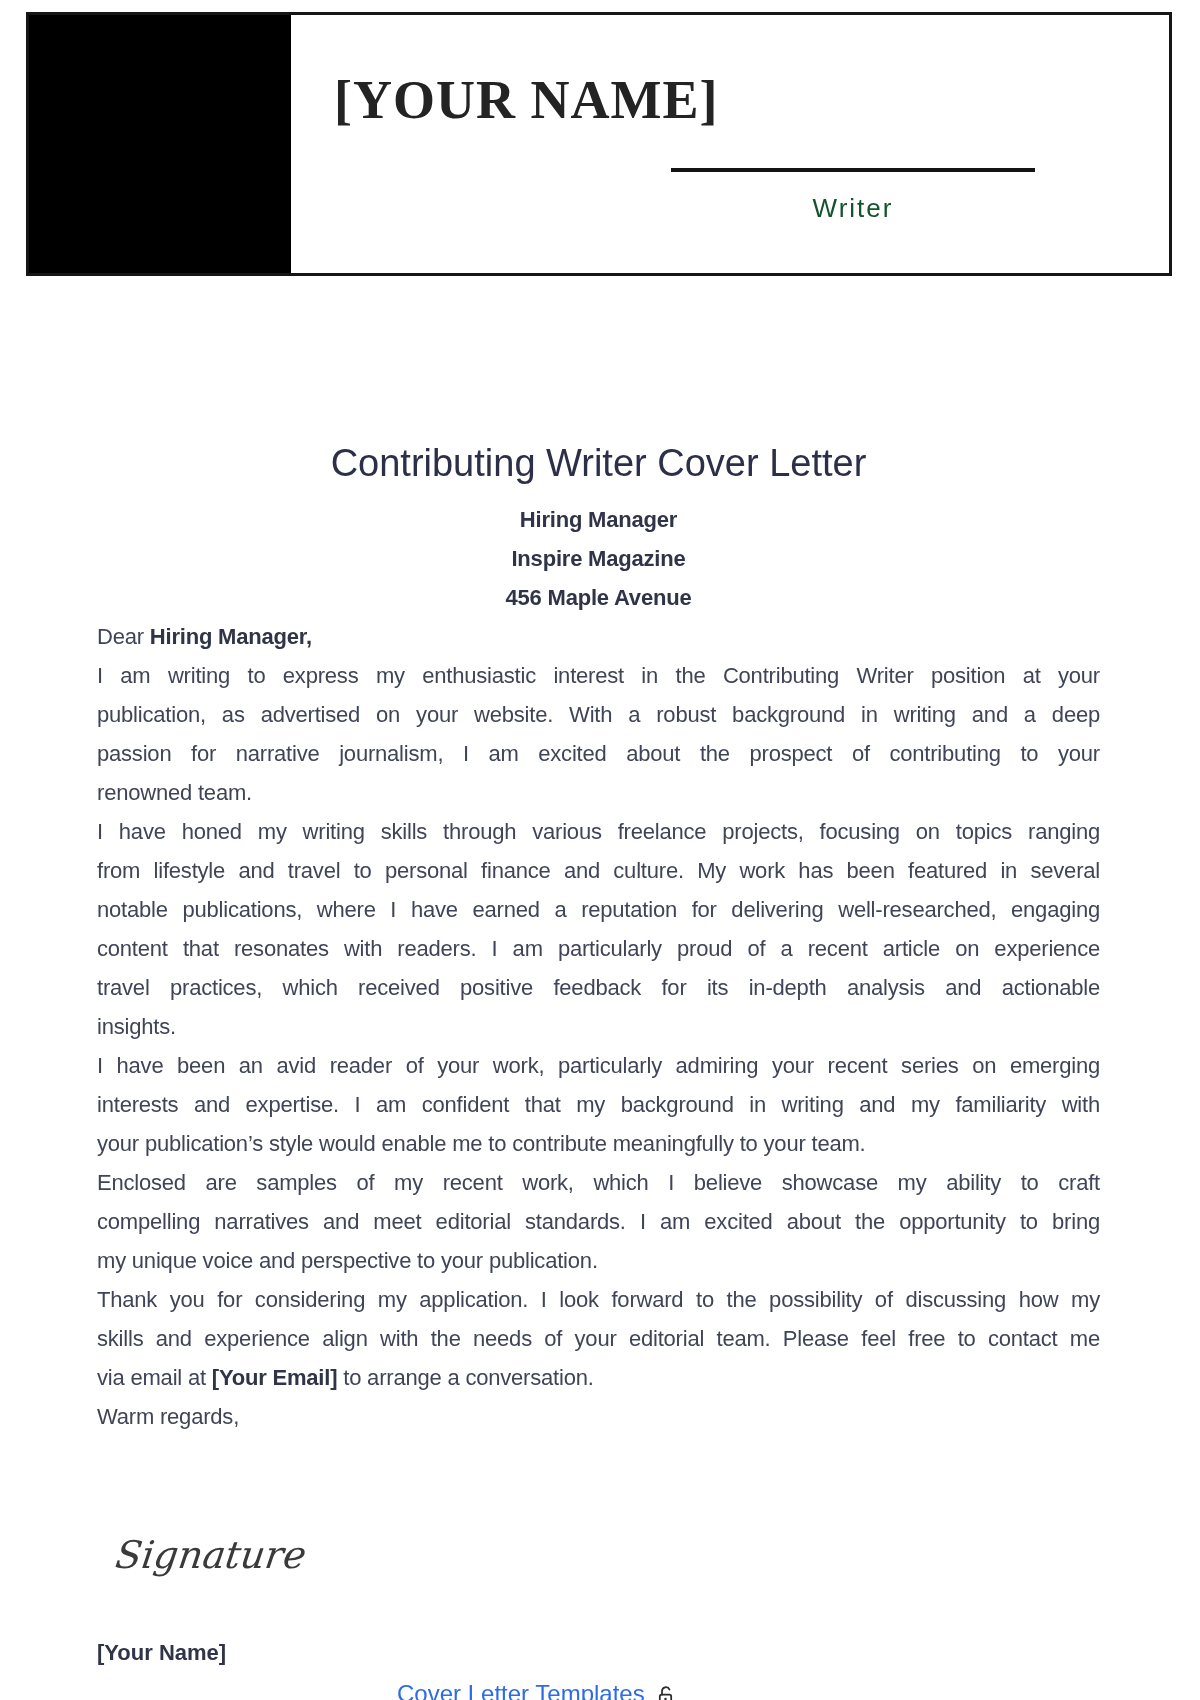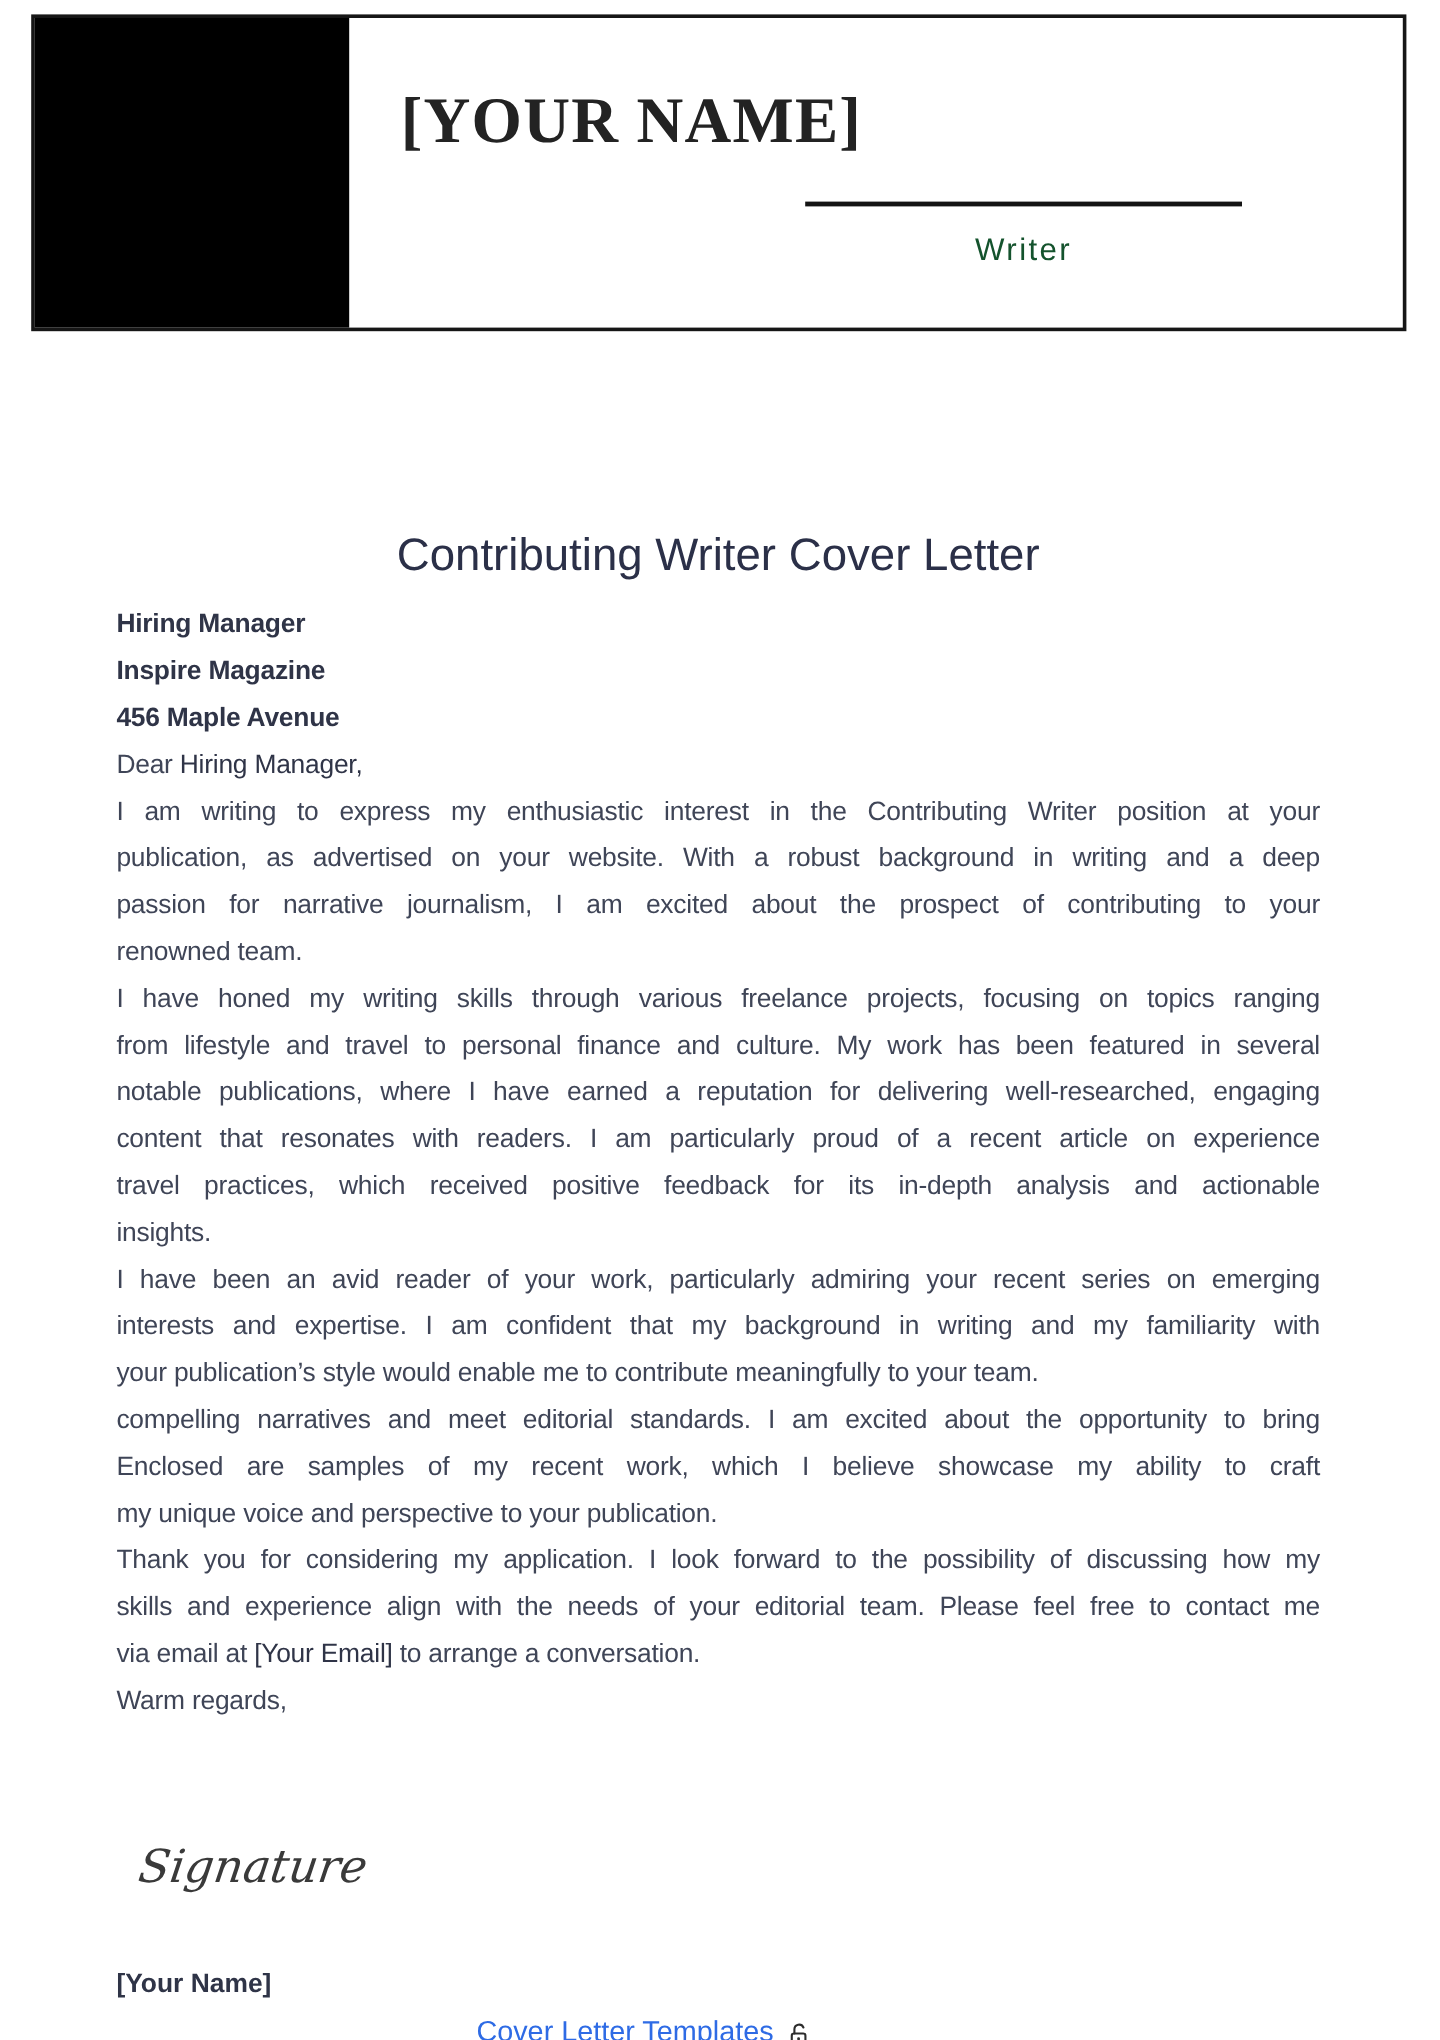--- a/index.html
+++ b/index.html
@@ -77,22 +77,22 @@
     width:1003px;
     font-size:22px;
     letter-spacing:-0.2px;
     color:var(--c-body);
   }
   .line{
     line-height:39px;
     min-height:39px;
     text-align:left;
   }
-  .line.bold{font-weight:700;color:var(--c-bold);}
-  .line b{font-weight:400;color:var(--c-bold);}
+  .line.bold{font-weight:700;color:var(--c-bold);text-align:center;}
+  .line b{font-weight:700;color:var(--c-bold);}
   .line.just{
     text-align:justify;
     text-align-last:justify;
   }
   .signature{
     position:absolute;
     left:116px; top:1532px;
     font-family:"DejaVu Serif",serif;
     font-style:italic;
     font-size:38px;
@@ -154,22 +154,22 @@
       <div class="line">renowned team.</div>
       <div class="line just">I have honed my writing skills through various freelance projects, focusing on topics ranging</div>
       <div class="line just">from lifestyle and travel to personal finance and culture. My work has been featured in several</div>
       <div class="line just">notable publications, where I have earned a reputation for delivering well-researched, engaging</div>
       <div class="line just">content that resonates with readers. I am particularly proud of a recent article on experience</div>
       <div class="line just">travel practices, which received positive feedback for its in-depth analysis and actionable</div>
       <div class="line">insights.</div>
       <div class="line just">I have been an avid reader of your work, particularly admiring your recent series on emerging</div>
       <div class="line just">interests and expertise. I am confident that my background in writing and my familiarity with</div>
       <div class="line">your publication’s style would enable me to contribute meaningfully to your team.</div>
+      <div class="line just">Enclosed are samples of my recent work, which I believe showcase my ability to craft</div>
       <div class="line just">compelling narratives and meet editorial standards. I am excited about the opportunity to bring</div>
-      <div class="line just">Enclosed are samples of my recent work, which I believe showcase my ability to craft</div>
       <div class="line">my unique voice and perspective to your publication.</div>
       <div class="line just">Thank you for considering my application. I look forward to the possibility of discussing how my</div>
       <div class="line just">skills and experience align with the needs of your editorial team. Please feel free to contact me</div>
       <div class="line">via email at <b>[Your Email]</b> to arrange a conversation.</div>
       <div class="line">Warm regards,</div>
     </div>
 
   <div class="signature">Signature</div>
 
   <div class="signer">[Your Name]</div>

